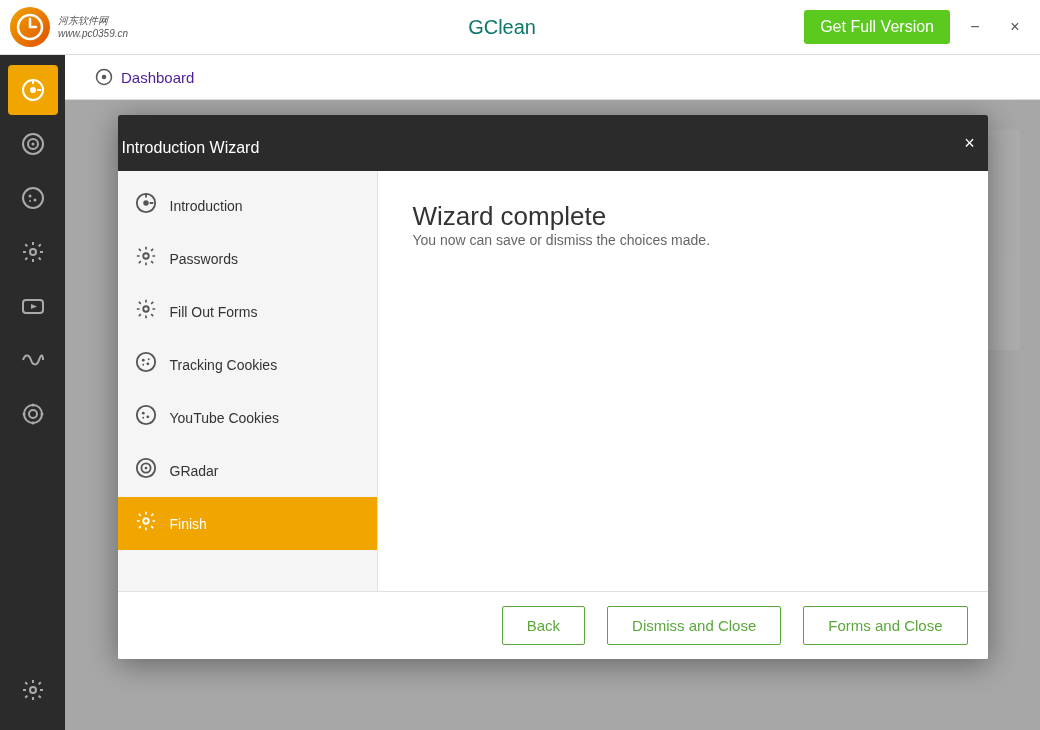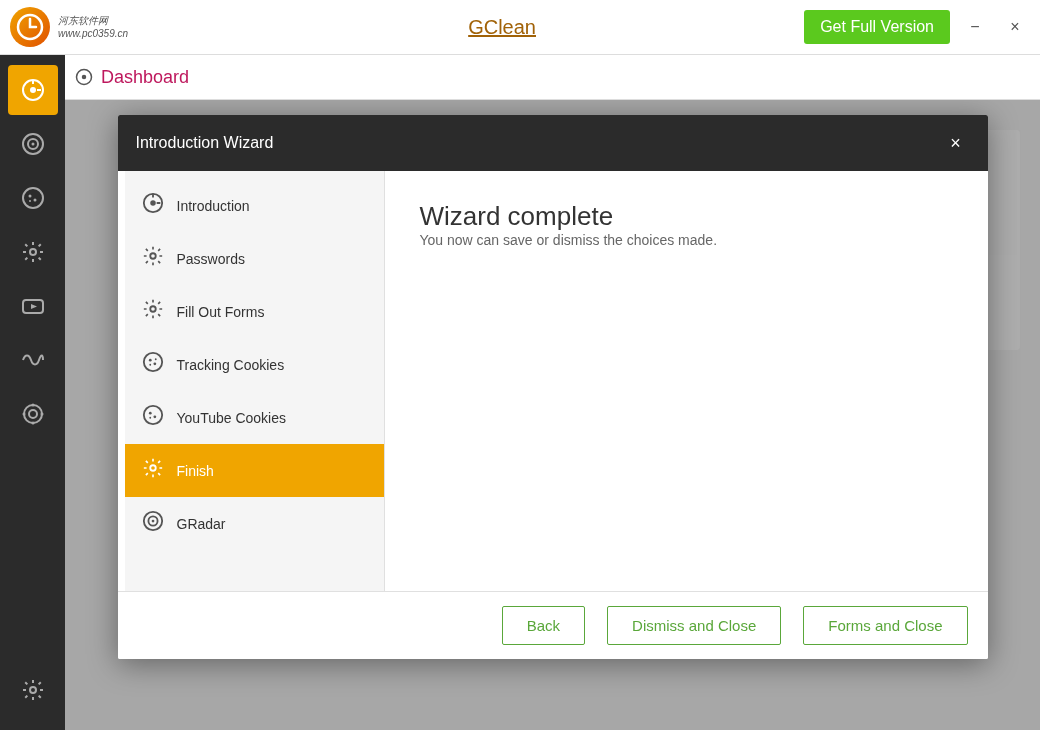--- a/index.html
+++ b/index.html
@@ -40,22 +40,21 @@
       color: white; font-size: 18px; font-weight: bold;
     }
     .logo-text {
       font-size: 10px;
       color: #555;
       line-height: 1.3;
     }
     .titlebar-center {
       font-size: 20px;
       font-weight: 400;
-      color: #a16207;
-      text-decoration: underline;
+      color: #0f766e;
     }
     .titlebar-right {
       display: flex;
       align-items: center;
       gap: 10px;
       padding-right: 10px;
     }
     .btn-full-version {
       background: #5bc91e;
       color: white;
@@ -101,23 +100,23 @@
     .sidebar-item.active { background: #f0a500; color: white; }
 
     
     .dashboard-bar {
       position: absolute;
       top: 55px; left: 65px; right: 0;
       height: 45px;
       background: #fff;
       display: flex;
       align-items: center;
-      padding-left: 10px;
-      font-size: 18px;
-      color: #be185d;
+      padding-left: 30px;
+      font-size: 15px;
+      color: #4c1d95;
       border-bottom: 1px solid #ddd;
       z-index: 4;
     }
     .dashboard-bar span { display: flex; align-items: center; gap: 8px; }
 
     
     .main-content {
       position: absolute;
       top: 100px; left: 65px; right: 0; bottom: 0;
       background: #f0f0f0;
@@ -161,23 +160,23 @@
     .modal {
       width: 870px;
       background: white;
       border-radius: 2px;
       box-shadow: 0 5px 30px rgba(0,0,0,0.4);
       overflow: hidden;
     }
     .modal-header {
       background: #2b2b2b;
       color: white;
-      padding: 14px 18px;
-      display: flex;
-      align-items: center;
+      padding: 14px 4px;
+      display: flex;
+      align-items: flex-end;
       justify-content: space-between;
     }
     .modal-header-title {
       font-size: 16px;
       font-weight: 400;
     }
     .modal-close-btn {
       background: none;
       border: none;
       color: white;
@@ -192,21 +191,20 @@
       display: flex;
       min-height: 420px;
     }
 
     
     .wizard-nav {
       width: 260px;
       background: #f5f5f5;
       border-right: 1px solid #e0e0e0;
       padding: 8px 0;
-      margin-left: 7px;
     }
     .wizard-nav-item {
       display: flex;
       align-items: center;
       gap: 12px;
       padding: 13px 16px;
       cursor: pointer;
       font-size: 14px;
       color: #333;
     }
@@ -432,39 +430,39 @@
               <svg width="22" height="22" viewBox="0 0 24 24" fill="none">
                 <circle cx="12" cy="12" r="10" stroke="#555" stroke-width="2"></circle>
                 <circle cx="9" cy="10" r="1.5" fill="#555"></circle>
                 <circle cx="14" cy="14" r="1.5" fill="#555"></circle>
                 <circle cx="9" cy="15" r="1" fill="#555"></circle>
               </svg>
             </span>
             <span>YouTube Cookies</span>
           </div>
 
-          <div class="wizard-nav-item active">
-            <span class="nav-icon">
-              <svg width="22" height="22" viewBox="0 0 24 24" fill="none">
-                <circle cx="12" cy="12" r="3" stroke="white" stroke-width="2"></circle>
-                <path d="M12 2v3M12 19v3M4.22 4.22l2.12 2.12M17.66 17.66l2.12 2.12M2 12h3M19 12h3M4.22 19.78l2.12-2.12M17.66 6.34l2.12-2.12" stroke="white" stroke-width="1.8"></path>
-              </svg>
-            </span>
-            <span>Finish</span>
-          </div>
-
           <div class="wizard-nav-item">
             <span class="nav-icon">
               <svg width="22" height="22" viewBox="0 0 24 24" fill="none">
                 <circle cx="12" cy="12" r="10" stroke="#555" stroke-width="2"></circle>
                 <circle cx="12" cy="12" r="5" stroke="#555" stroke-width="2"></circle>
                 <circle cx="12" cy="12" r="1.5" fill="#555"></circle>
               </svg>
             </span>
             <span>GRadar</span>
+          </div>
+
+          <div class="wizard-nav-item active">
+            <span class="nav-icon">
+              <svg width="22" height="22" viewBox="0 0 24 24" fill="none">
+                <circle cx="12" cy="12" r="3" stroke="white" stroke-width="2"></circle>
+                <path d="M12 2v3M12 19v3M4.22 4.22l2.12 2.12M17.66 17.66l2.12 2.12M2 12h3M19 12h3M4.22 19.78l2.12-2.12M17.66 6.34l2.12-2.12" stroke="white" stroke-width="1.8"></path>
+              </svg>
+            </span>
+            <span>Finish</span>
           </div>
         </div>
 
         <div class="wizard-content">
           <h2 class="wizard-title">Wizard complete</h2>
           <p class="wizard-subtitle">You now can save or dismiss the choices made.</p>
         </div>
       </div>
 
       <div class="modal-footer">

